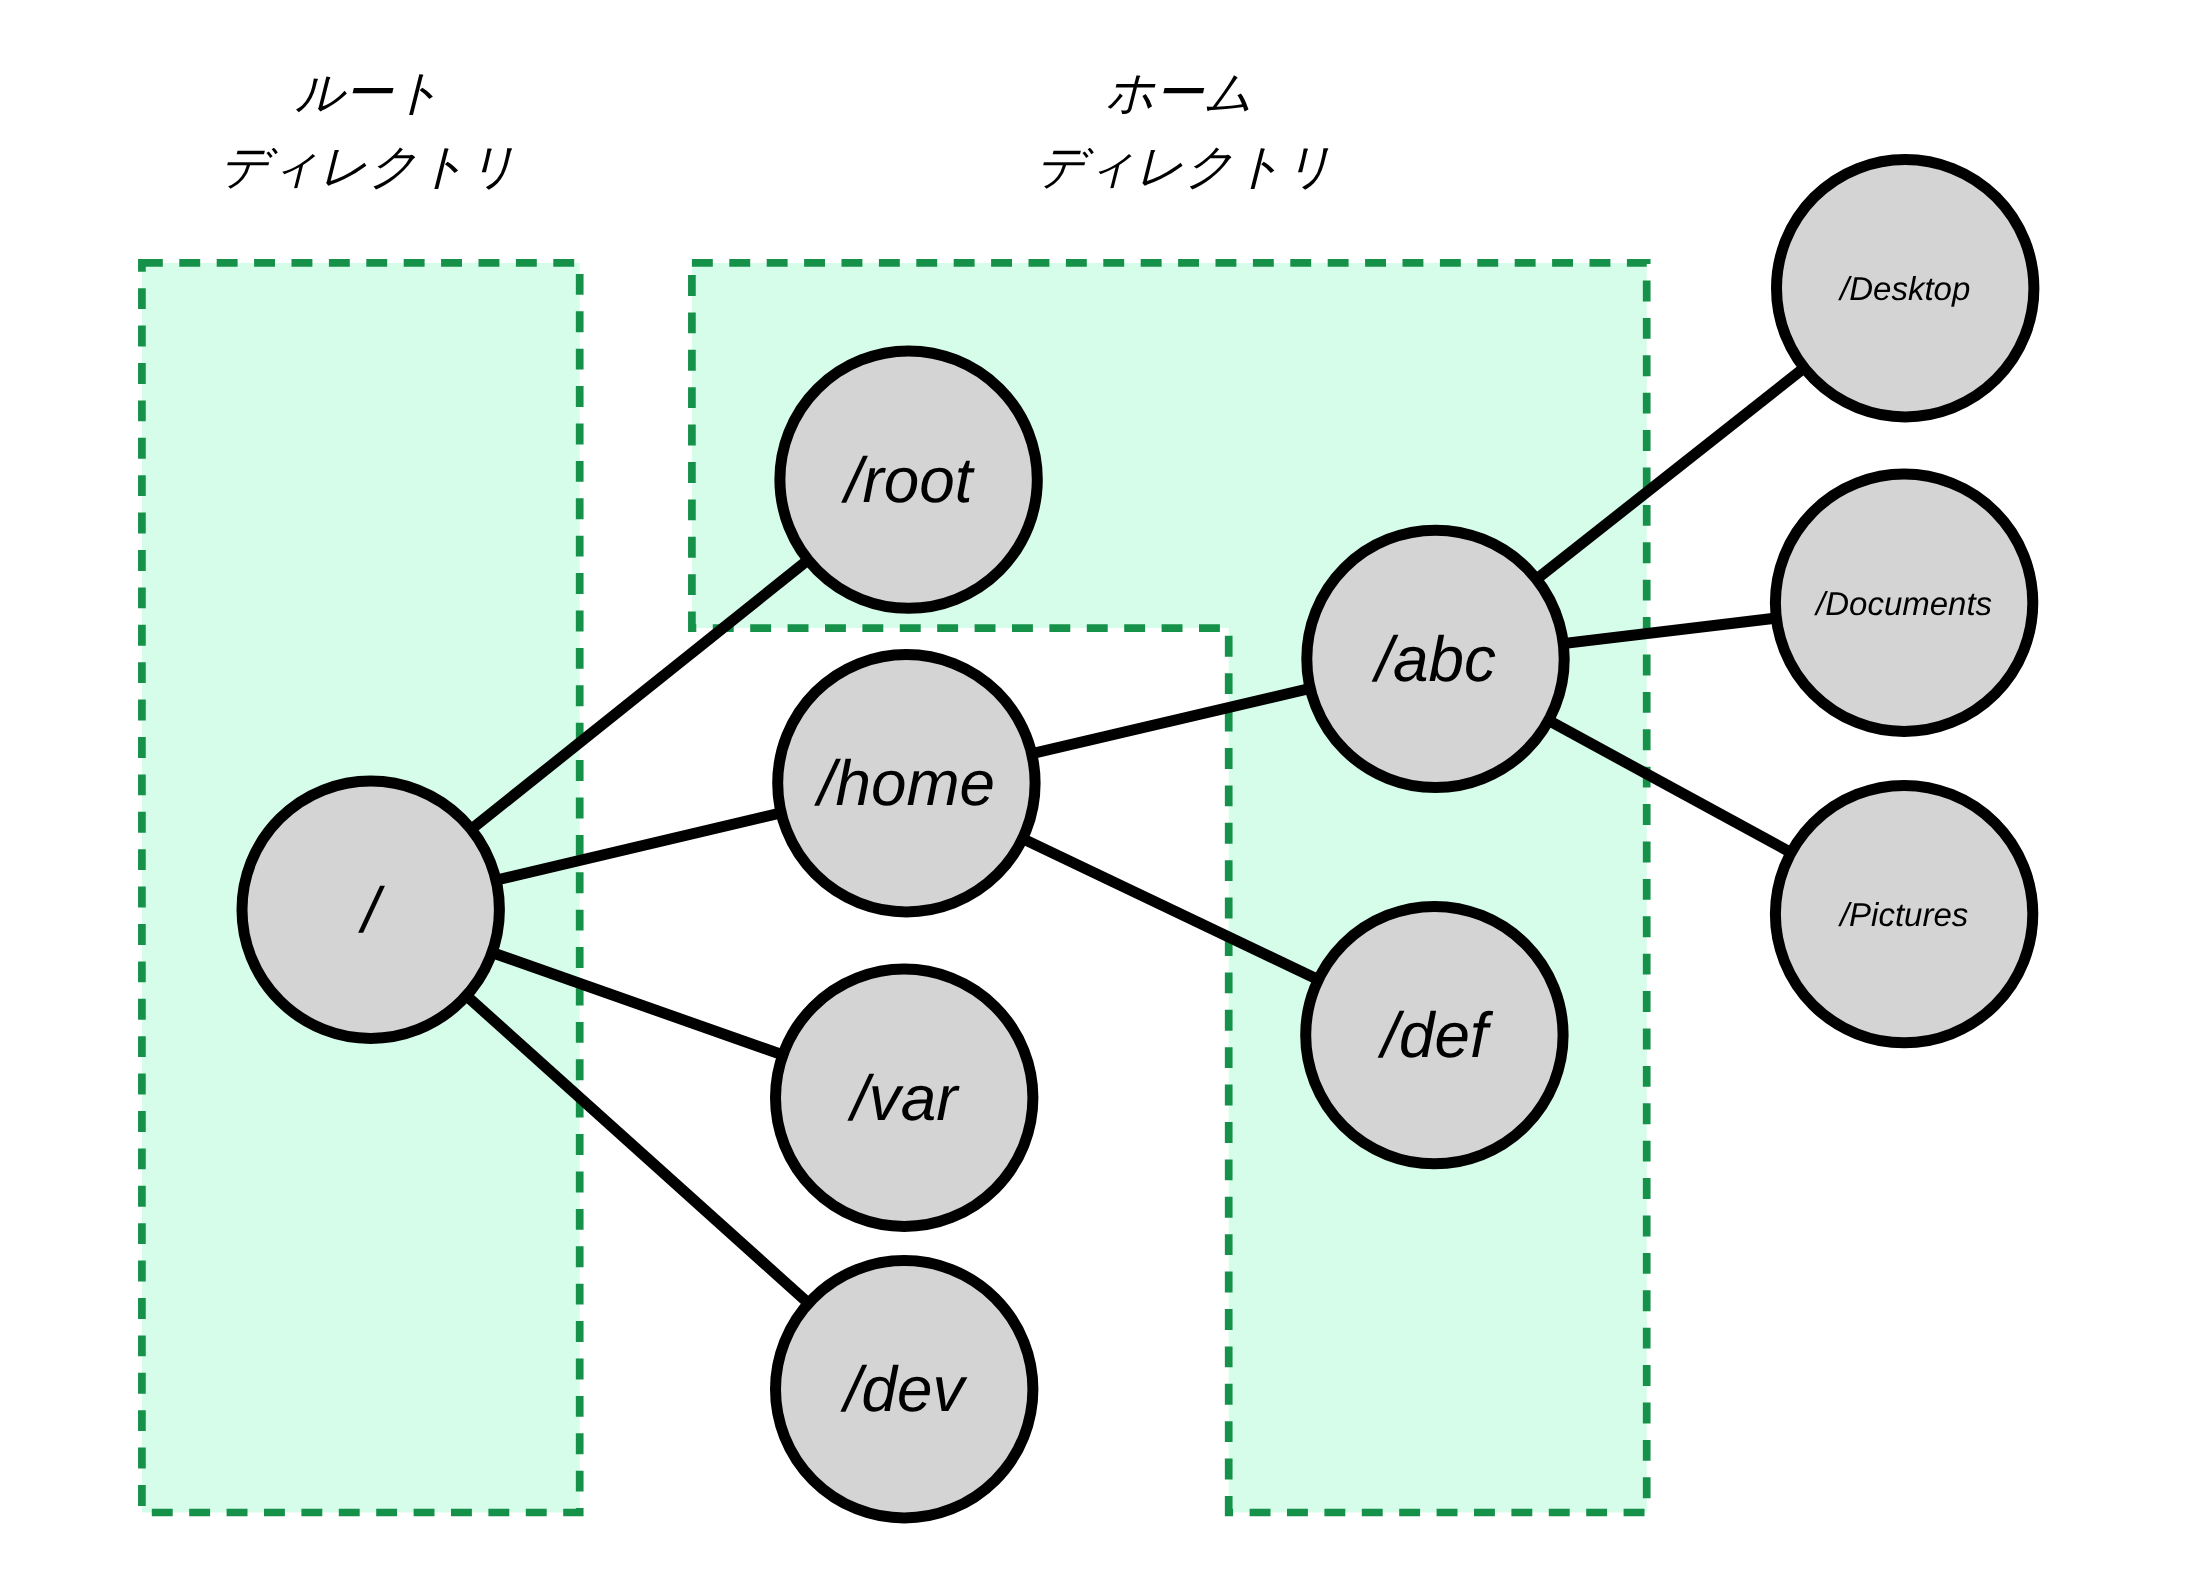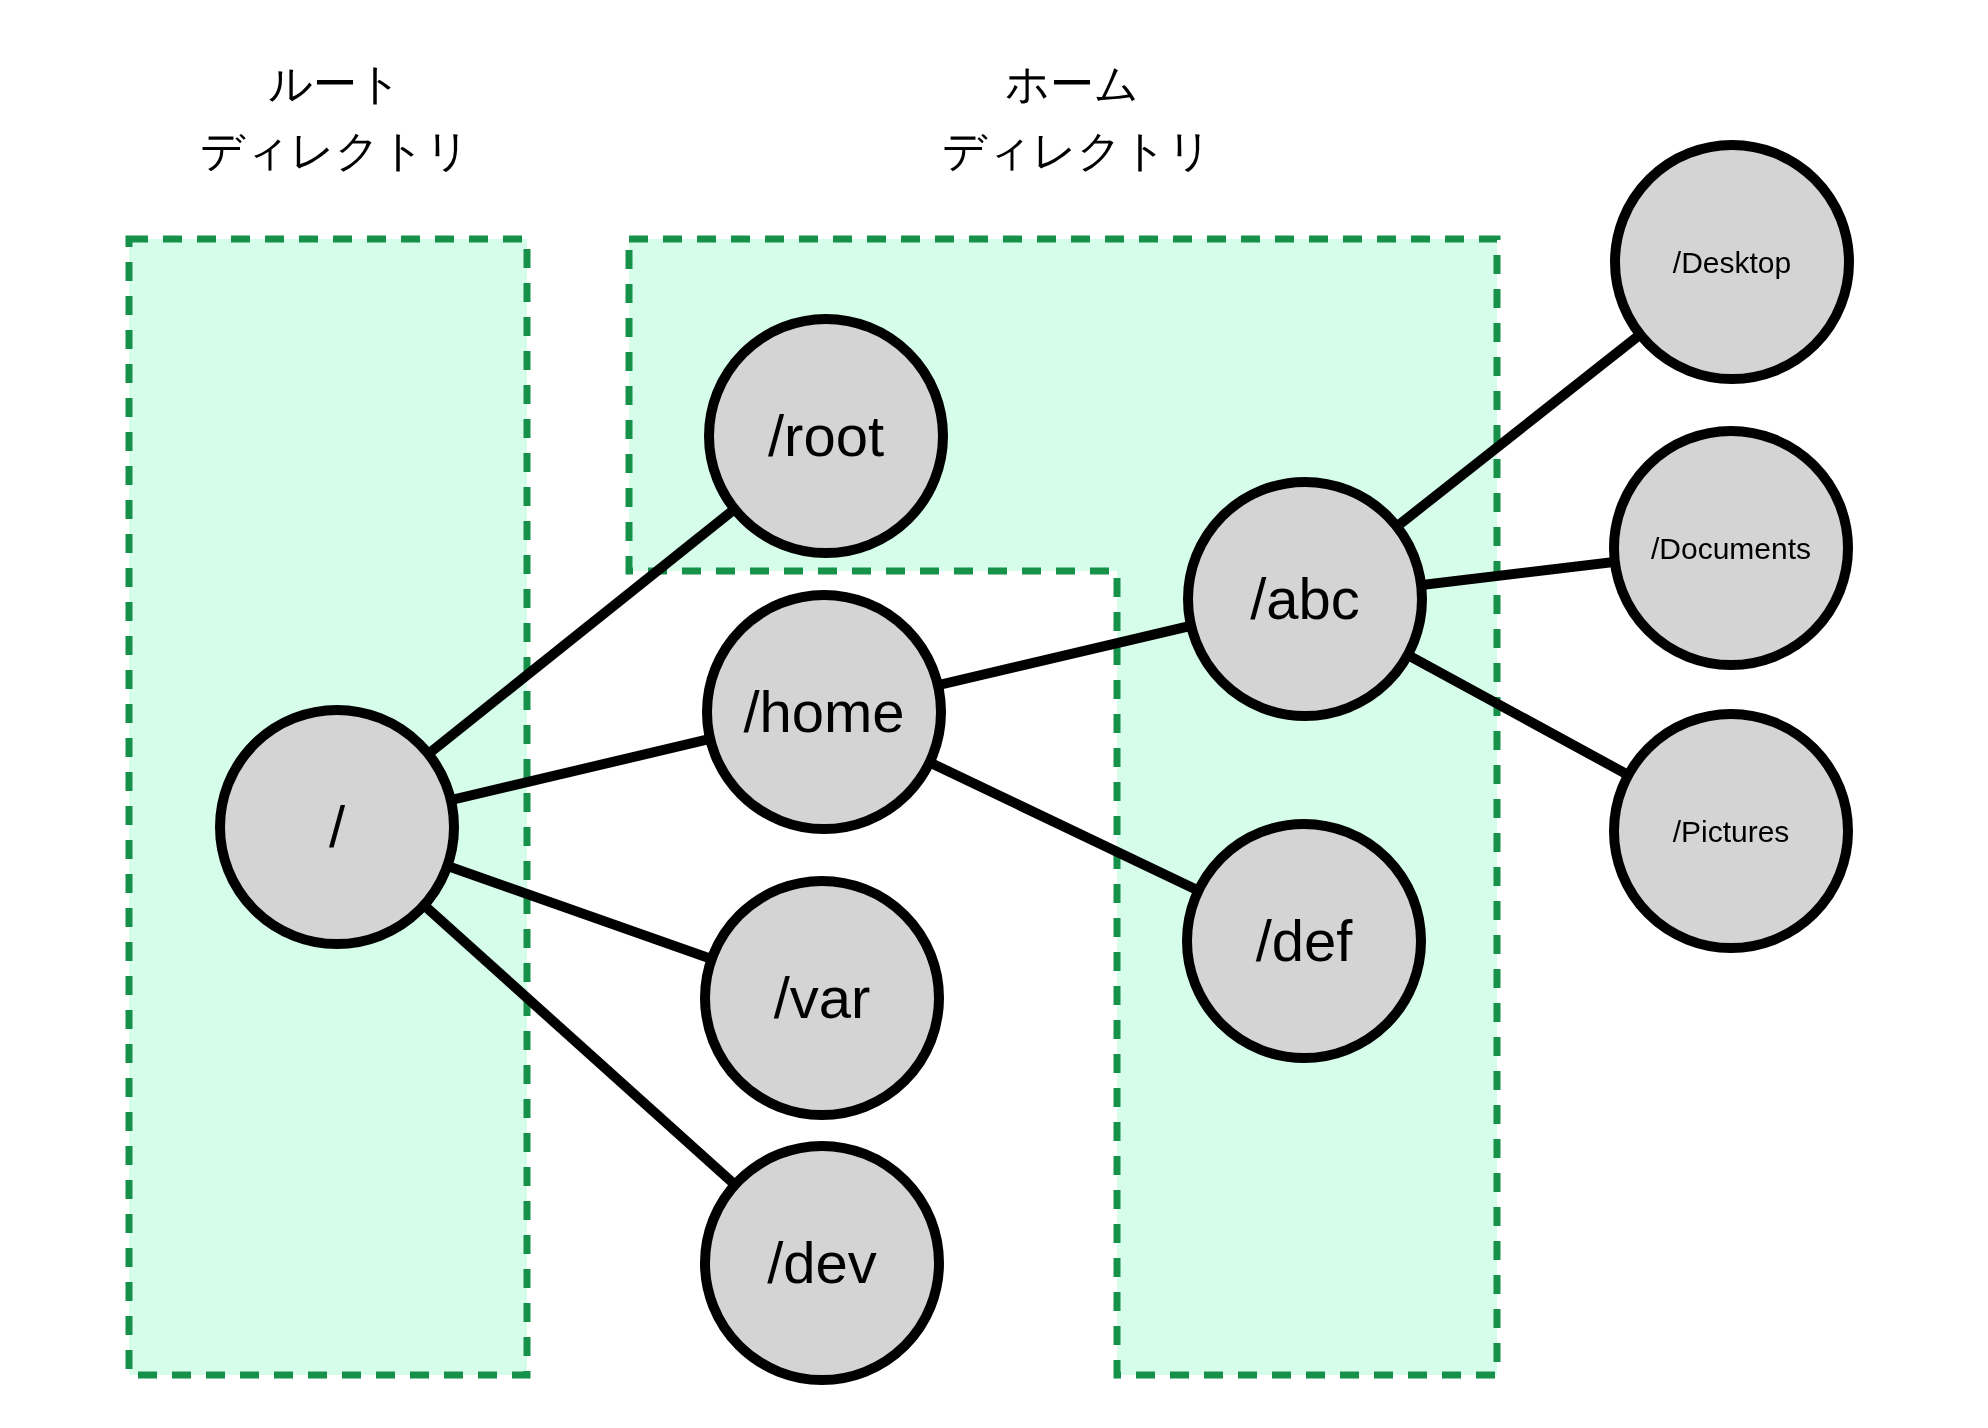--- a/index.html
+++ b/index.html
@@ -5,21 +5,21 @@
   :root{
     --bg:#ffffff;
     --region-fill:#d5fdea;
     --region-border:#16914a;
     --node-fill:#d4d4d4;
     --node-border:#000000;
     --edge:#000000;
     --text:#000000;
   }
   html,body{margin:0;padding:0;background:var(--bg);}
-  .stage{width:1988px;height:1428px;position:relative;background:var(--bg);}
+  .stage{width:1988px;height:1428px;position:relative;background:var(--bg);font-style:italic;}
   svg{display:block;}
   .region{
     fill:var(--region-fill);
     stroke:var(--region-border);
     stroke-width:7;
     stroke-dasharray:19 15;
   }
   .edge{
     stroke:var(--edge);
     stroke-width:10;

